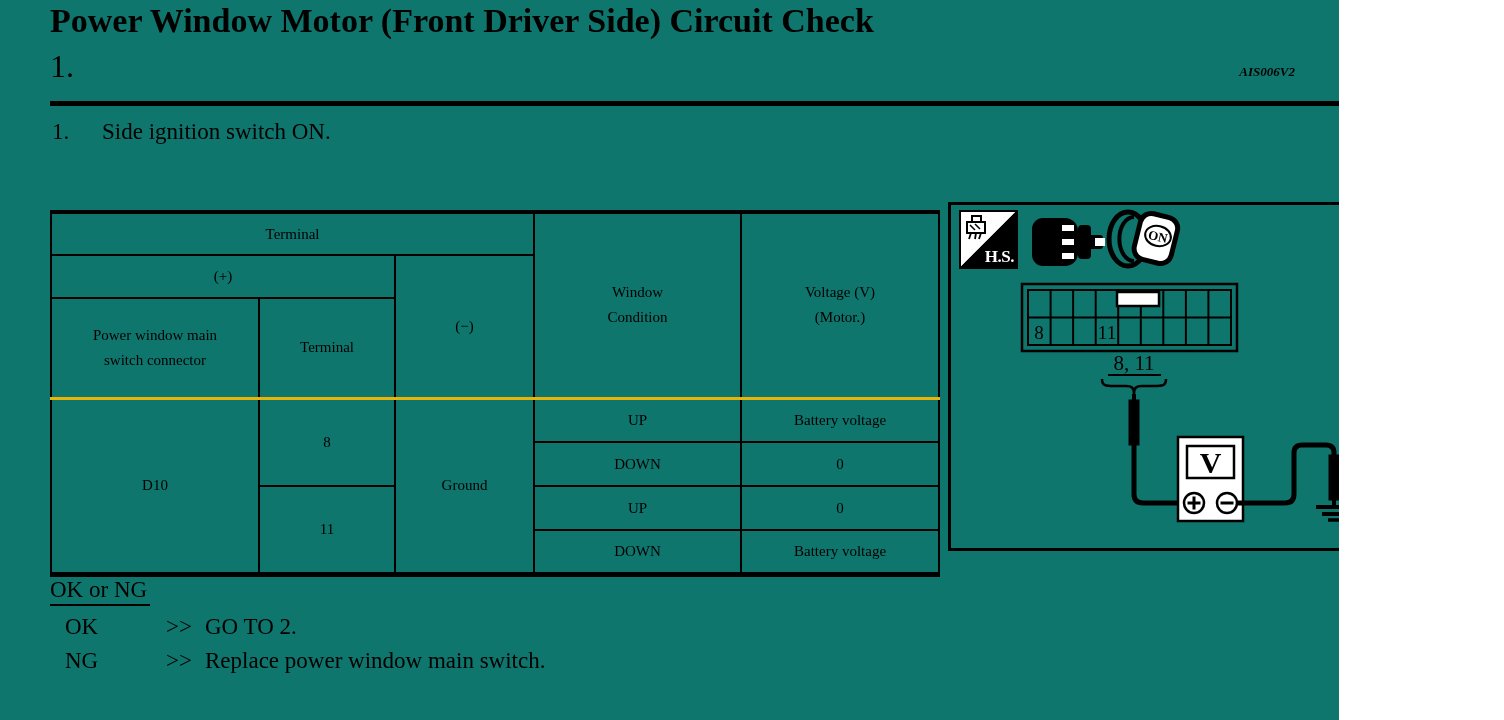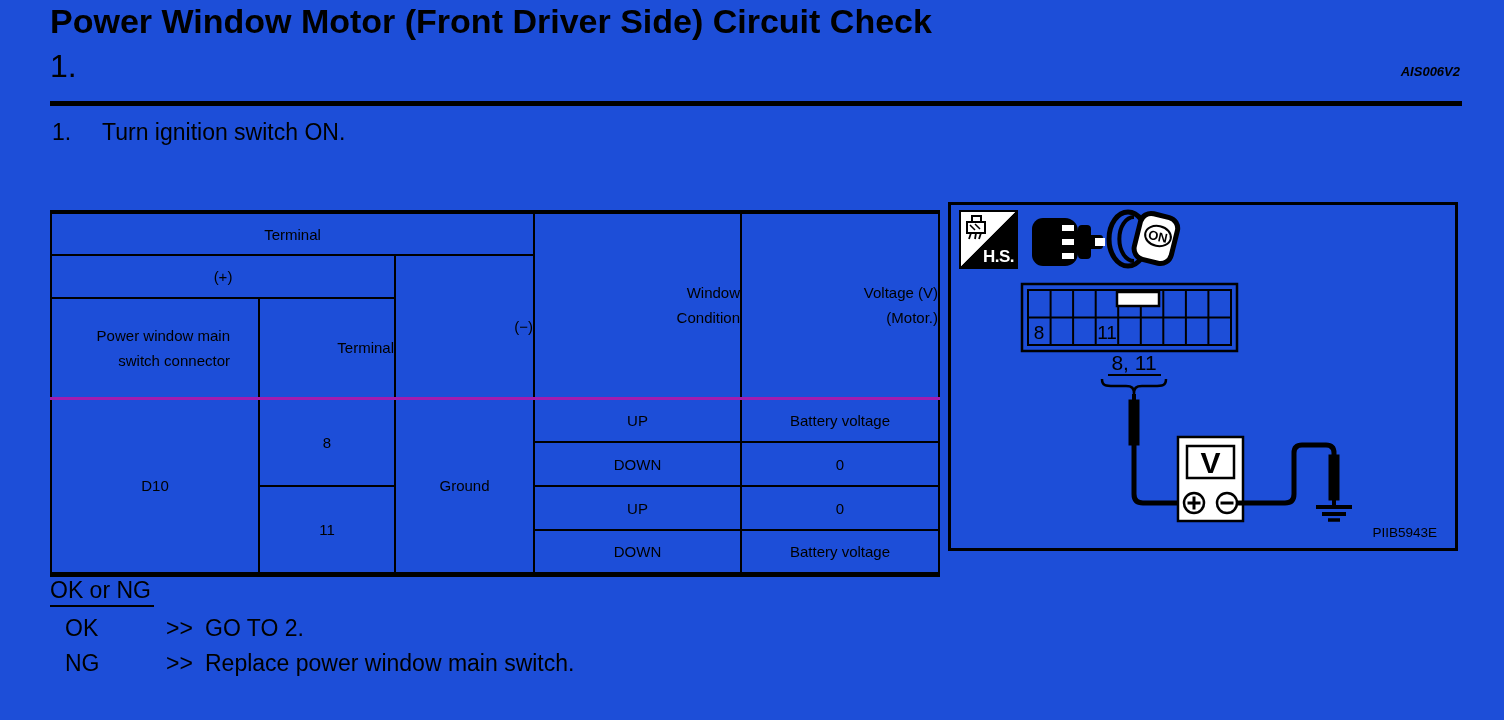--- a/index.html
+++ b/index.html
@@ -1,34 +1,34 @@
 <!DOCTYPE html>
 <html><head>
 <meta charset="utf-8">
 <style>
   html,body{margin:0;padding:0;background:#fff;}
-  .page{position:relative;width:1504px;height:720px;background:#1d4ed8;color:#000;
-        font-family:Liberation Sans, sans-serif;overflow:hidden;}
+  .page{position:relative;width:1339px;height:720px;background:#0f766e;color:#000;
+        font-family:Liberation Serif, serif;overflow:hidden;}
 
   .title{position:absolute;left:50px;top:2px;margin:0;font-size:34px;font-weight:bold;white-space:nowrap;}
   .fig-code{position:absolute;right:44px;top:36px;font-size:13px;font-style:italic;font-weight:bold;margin-top:28px;}
   .step-heading{position:absolute;left:50px;top:48px;display:flex;align-items:baseline;gap:16px;}
   .step-num{font-size:32px;font-weight:normal;}
   .step-text{font-size:24px;font-weight:bold;letter-spacing:0.2px;}
   .rule{position:absolute;left:50px;top:101px;width:1412px;height:5px;background:#000;}
 
   .inst{position:absolute;left:52px;font-size:23px;white-space:nowrap;}
   .inst1{top:119px;} .inst2{top:159px;}
   .inst-num{display:inline-block;width:50px;}
 
   table.spec{position:absolute;left:50px;top:210px;width:888px;border-collapse:collapse;table-layout:fixed;
              border-top:4px solid #000;border-bottom:5px solid #000;border-left:2px solid #000;border-right:2px solid #000;}
   table.spec td{border:2px solid #000;text-align:center;vertical-align:middle;
                 font-size:15px;line-height:25px;padding:0;overflow:hidden;}
-  table.spec td.hdr-sep{border-bottom:3px solid #a21caf;text-align:right;}
+  table.spec td.hdr-sep{border-bottom:3px solid #eab308;}
   tr.h1{height:43px;} tr.h2{height:43px;} tr.h3{height:100px;} tr.dr{height:44px;}
   .conn-head-inner{width:150px;margin:12px auto;}
   .two-line span{display:block;}
 
   .diagram{position:absolute;left:948px;top:202px;width:510px;height:349px;
            border:3px solid #000;box-sizing:border-box;}
   .wiring{position:absolute;left:0;top:0;}
   .hs-icon{position:absolute;left:8px;top:5px;width:59px;height:59px;box-sizing:border-box;
            border:2px solid #000;background:linear-gradient(135deg,#fff 49%,#000 49.5%);}
   .hs-label{position:absolute;right:2px;bottom:0;color:#fff;font-weight:bold;font-size:17px;letter-spacing:-0.5px;}
@@ -49,21 +49,21 @@
 
   <h1 class="title">Power Window Motor (Front Driver Side) Circuit Check</h1>
   <div class="fig-code">AIS006V2</div>
 
   <div class="step-heading">
     <span class="step-num">1.</span>
   </div>
   <div class="rule"></div>
 
   <div class="inst inst1">
-    <span class="inst-num">1.</span><span class="inst-text">Turn ignition switch ON.</span>
+    <span class="inst-num">1.</span><span class="inst-text">Side ignition switch ON.</span>
   </div>
 
   <table class="spec">
     <colgroup>
       <col style="width:208px">
         <col style="width:136px">
         <col style="width:139px">
       <col style="width:207px">
         <col style="width:198px">
     </colgroup>

